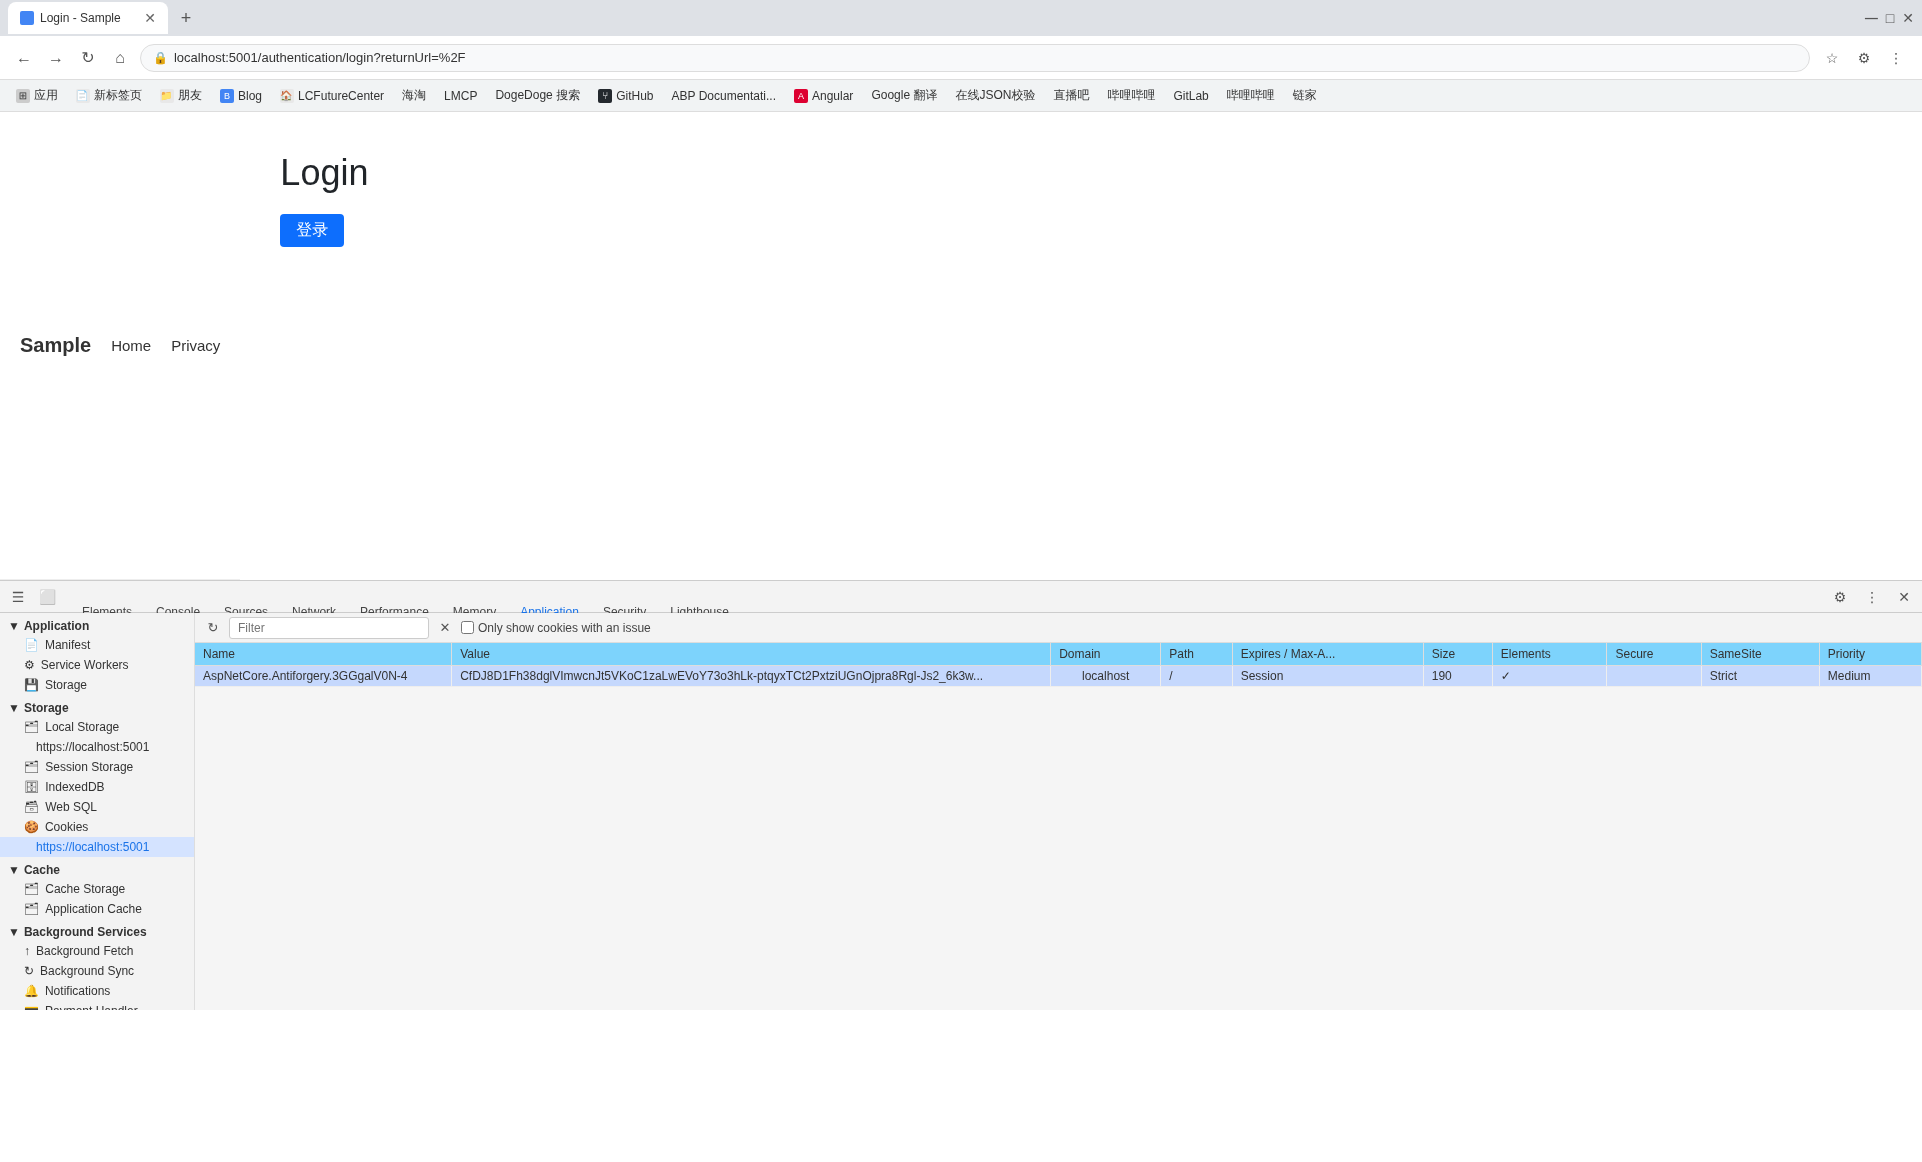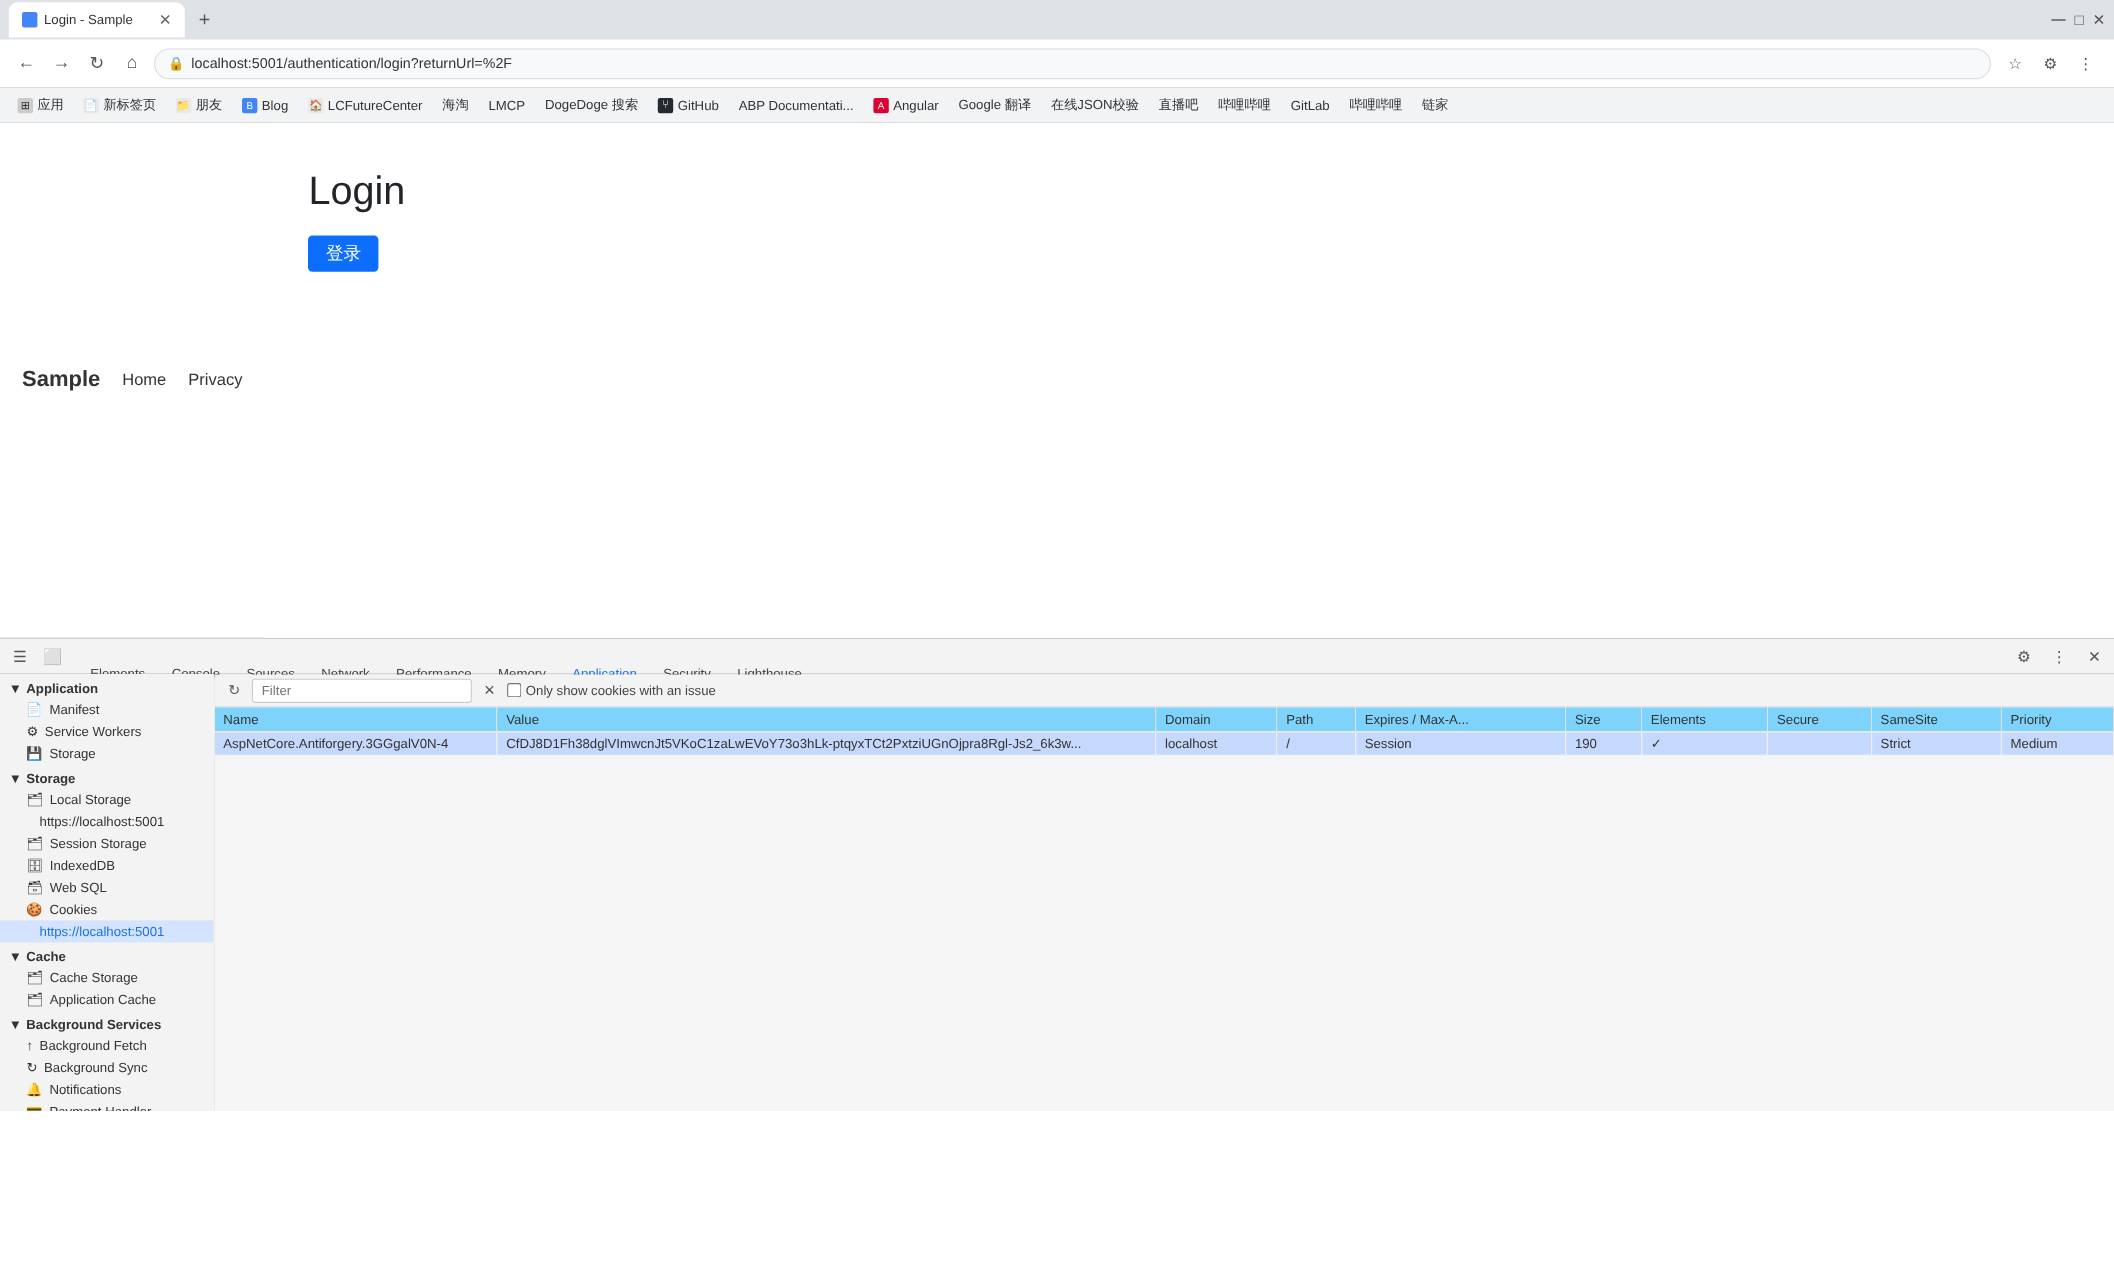--- a/index.html
+++ b/index.html
@@ -340,21 +340,21 @@
                 <th>Elements</th>
                 <th>Secure</th>
                 <th>SameSite</th>
                 <th>Priority</th>
               </tr>
             </thead>
             <tbody id="cookies-tbody">
             <tr class="selected">
                   <td style="max-width: 150px;">AspNetCore.Antiforgery.3GGgalV0N-4</td>
                   <td style="max-width: 350px;">CfDJ8D1Fh38dglVImwcnJt5VKoC1zaLwEVoY73o3hLk-ptqyxTCt2PxtziUGnOjpra8Rgl-Js2_6k3w...</td>
-                  <td style="max-width: 150px;">localhost</td>
+                  <td style="max-width: 150px; text-align: center;">localhost</td>
                   <td style="max-width: 150px;">/</td>
                   <td style="max-width: 150px;">Session</td>
                   <td style="max-width: 150px;">190</td>
                   <td style="max-width: 150px;">✓</td>
                   <td style="max-width: 150px;"></td>
                   <td style="max-width: 150px;">Strict</td>
                   <td style="max-width: 150px;">Medium</td>
                 </tr>
               </tbody>
           </table>

